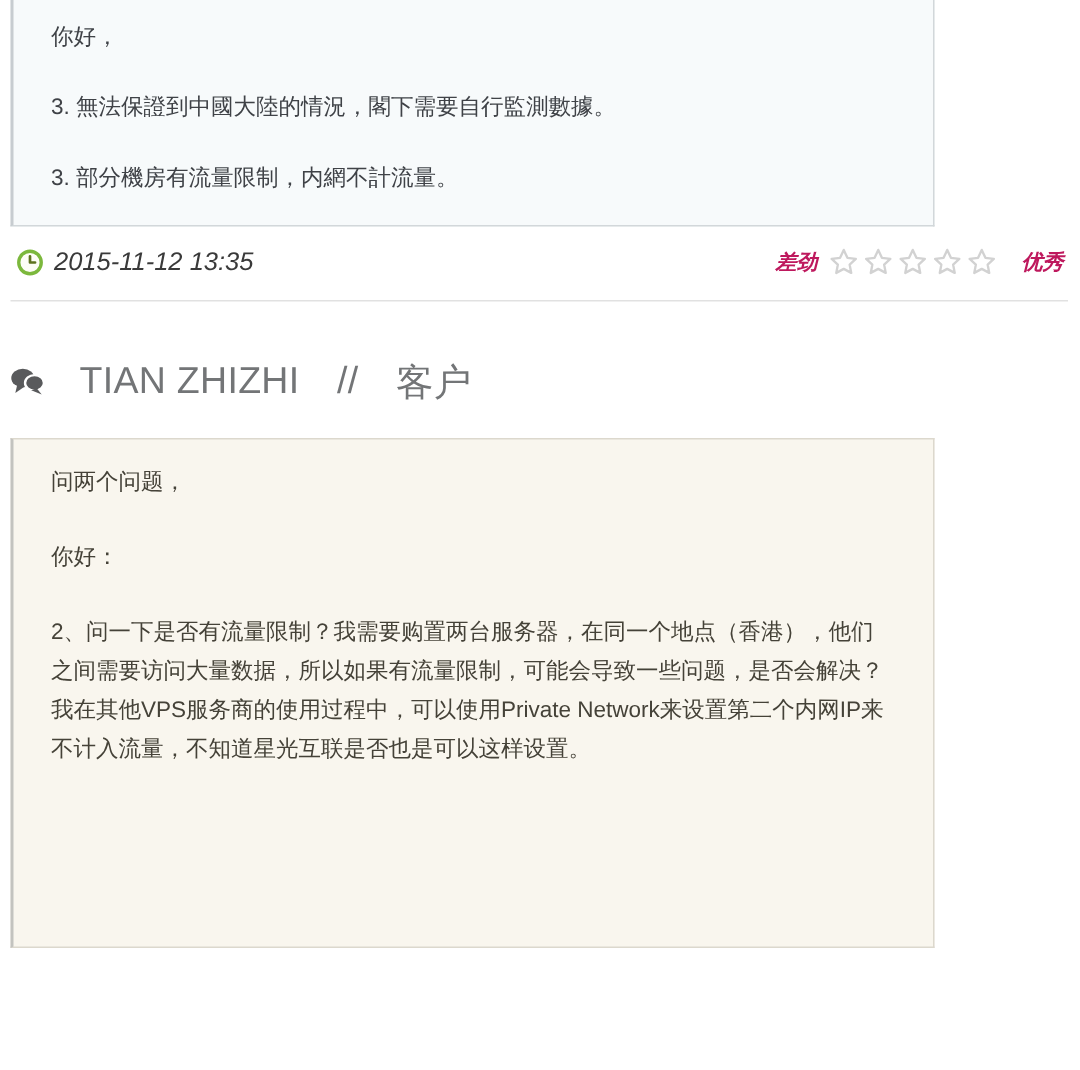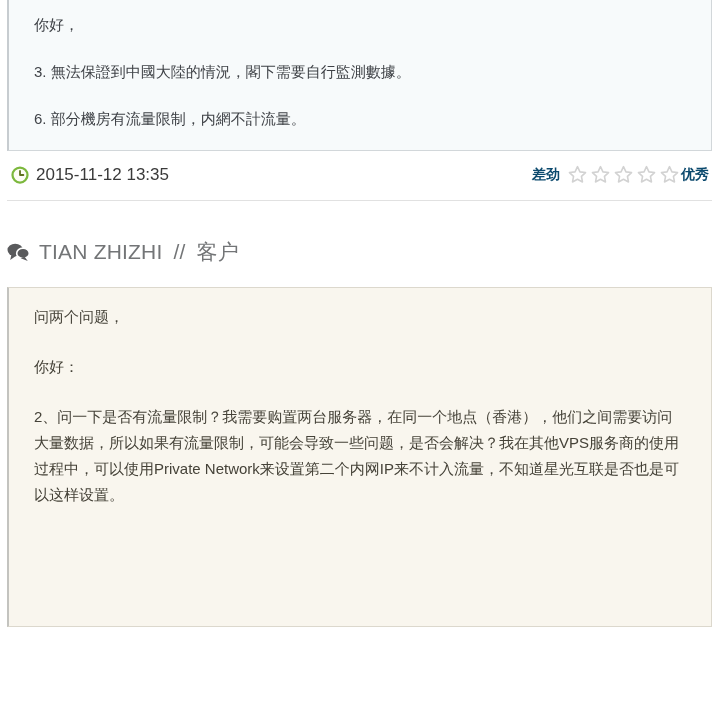--- a/index.html
+++ b/index.html
@@ -4,21 +4,21 @@
 <style>
   html,body{margin:0;padding:0;}
   body{
     width:720px;height:713px;overflow:hidden;background:#ffffff;
     font-family:"Liberation Sans","DejaVu Sans",sans-serif;
     -webkit-font-smoothing:antialiased;
   }
   .page{padding:0 8px 0 7px;}
 
   
-  .msg-box{box-sizing:border-box;width:705px;}
+  .msg-box{box-sizing:border-box;width:616px;}
   .reply-box{
     background:#f7fafb;
     border:1px solid #d2d7da;
     border-left:2px solid #c7ccd0;
     border-top:0;
     padding:13px 25px 20px 25px;
     color:#3f4247;
   }
   .msg-box p{margin:0 0 24px 0;font-size:15px;line-height:23px;}
   .msg-box p:last-child{margin-bottom:0;}
@@ -33,48 +33,49 @@
     color:#454238;
     height:340px;
   }
   .customer-box p{line-height:26px;}
 
   
   .meta-row{
     display:flex;align-items:center;justify-content:space-between;
     padding:13px 3px 15px 4px;
     border-bottom:1px solid #e1e1e1;
+    font-style:italic;
   }
   .timestamp{display:flex;align-items:center;gap:7px;font-size:17px;color:#3a3a3a;}
   .timestamp svg{display:block;}
   .rating{display:flex;align-items:center;}
-  .rating-label{font-size:14px;font-weight:bold;color:#0c4a6e;}
+  .rating-label{font-size:14px;font-weight:bold;color:#be185d;}
   .rating-label.low{margin-right:7px;}
-  .rating-label.high{margin-left:1px;}
+  .rating-label.high{margin-left:16px;}
   .stars{display:flex;align-items:center;gap:2px;}
   .star{display:block;cursor:pointer;line-height:0;}
 
   
   .comment-header{
     margin-top:37px;
-    display:flex;align-items:center;gap:9px;
-    color:#737577;font-size:21px;letter-spacing:0.2px;
+    display:flex;align-items:center;gap:23px;
+    color:#737577;font-size:25px;letter-spacing:0.2px;
   }
   .comment-header .sep{margin:0 2px;}
   .comments-icon{line-height:0;}
 </style>
 </head>
 <body>
 
 <div class="page">
 
   <div class="msg-box reply-box">
     <p>你好，</p>
     <p>3. 無法保證到中國大陸的情況，閣下需要自行監測數據。</p>
-    <p>6. 部分機房有流量限制，内網不計流量。</p>
+    <p>3. 部分機房有流量限制，内網不計流量。</p>
   </div>
 
   <div class="meta-row">
     <div class="timestamp">
       <span class="clock">
         <svg width="18" height="18" viewBox="0 0 24 24">
           <circle cx="12" cy="12" r="10" fill="#fdfdf6" stroke="#7cb83d" stroke-width="3"></circle>
           <path d="M12 6.5 V12 H16.5" fill="none" stroke="#5e721f" stroke-width="2.4" stroke-linecap="round" stroke-linejoin="round"></path>
         </svg>
       </span>

